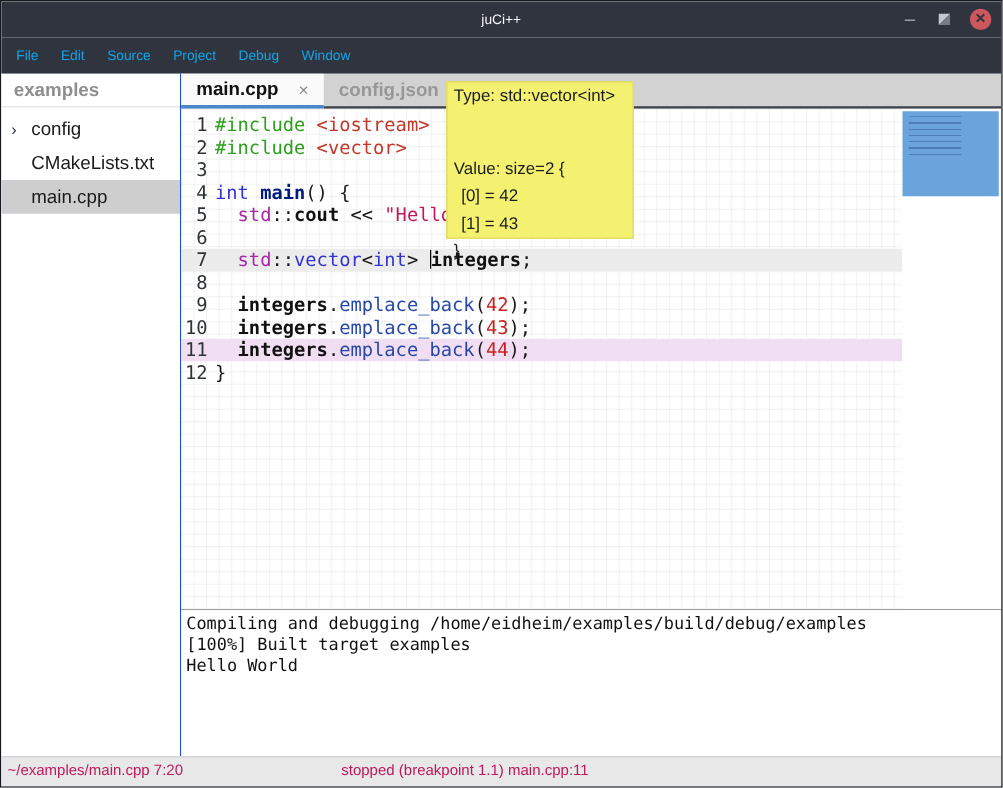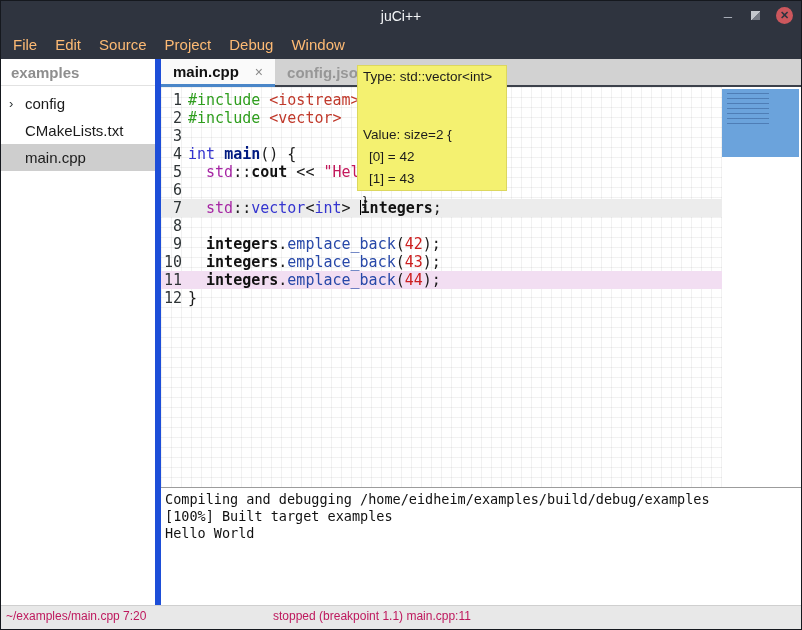--- a/index.html
+++ b/index.html
@@ -8,35 +8,35 @@
     position:relative; width:802px; height:630px;
     border:1px solid #15181e; background:#fff;
     font-family:"Liberation Sans", sans-serif;
     overflow:hidden;
   }
   
   .titlebar {
     height:29px; background:#2f343f; position:relative;
     display:flex; align-items:center; justify-content:center;
   }
-  .title { color:#f4f6f8; font-size:14px; }
+  .title { color:#f4f6f8; font-size:11px; }
   .win-controls { position:absolute; right:8px; top:0; height:29px; display:flex; align-items:center; gap:16px; }
   .btn-min { color:#a6abb5; font-size:15px; line-height:10px; width:14px; text-align:center; cursor:default; }
   .btn-max { width:9px; height:9px; background:linear-gradient(135deg,#c3c7ce 50%,#767b86 50%); }
   .btn-close {
     width:17px; height:17px; border-radius:50%; background:#cc575d;
     display:flex; align-items:center; justify-content:center;
     color:#2f343f; font-size:11px; font-weight:bold; line-height:1;
   }
   
   .menubar { height:29px; background:#2f343f; display:flex; align-items:center; padding-left:3px; }
-  .menu-item { color:#fdba74; font-size:15px; padding:4px 9px; cursor:default; }
+  .menu-item { color:#0ea5e9; font-size:11px; padding:4px 9px; cursor:default; }
   
   .body { display:flex; height:546px; }
-  .sidebar { width:160px; background:#ffffff; border-right:6px solid #1d4ed8; }
+  .sidebar { width:144px; background:#ffffff; border-right:1px solid #1d4ed8; }
   .sidebar-header { color:#8e8e8e; font-weight:bold; font-size:15px; padding:5px 10px 4px 10px; border-bottom:1px solid #e2e2e2; }
   .tree { padding-top:4px; }
   .tree-item { position:relative; height:27px; line-height:27px; padding-left:24px; font-size:15px; color:#1b1b1b; white-space:nowrap; }
   .tree-item .chevron { position:absolute; left:8px; top:0; color:#2e3436; font-size:13px; }
   .tree-item.selected { background:#cecece; }
   .main { flex:1; display:flex; flex-direction:column; min-width:0; }
   
   .tabbar { height:28px; background:#d2d2d2; display:flex; border-bottom:2px solid #3c414b; }
   .tab { display:flex; align-items:center; padding:0 12px; font-size:15px; font-weight:bold; color:#979797; }
   .tab.active { background:#fafafa; color:#111; border-bottom:3px solid #4a86c8; margin-bottom:-2px; }

